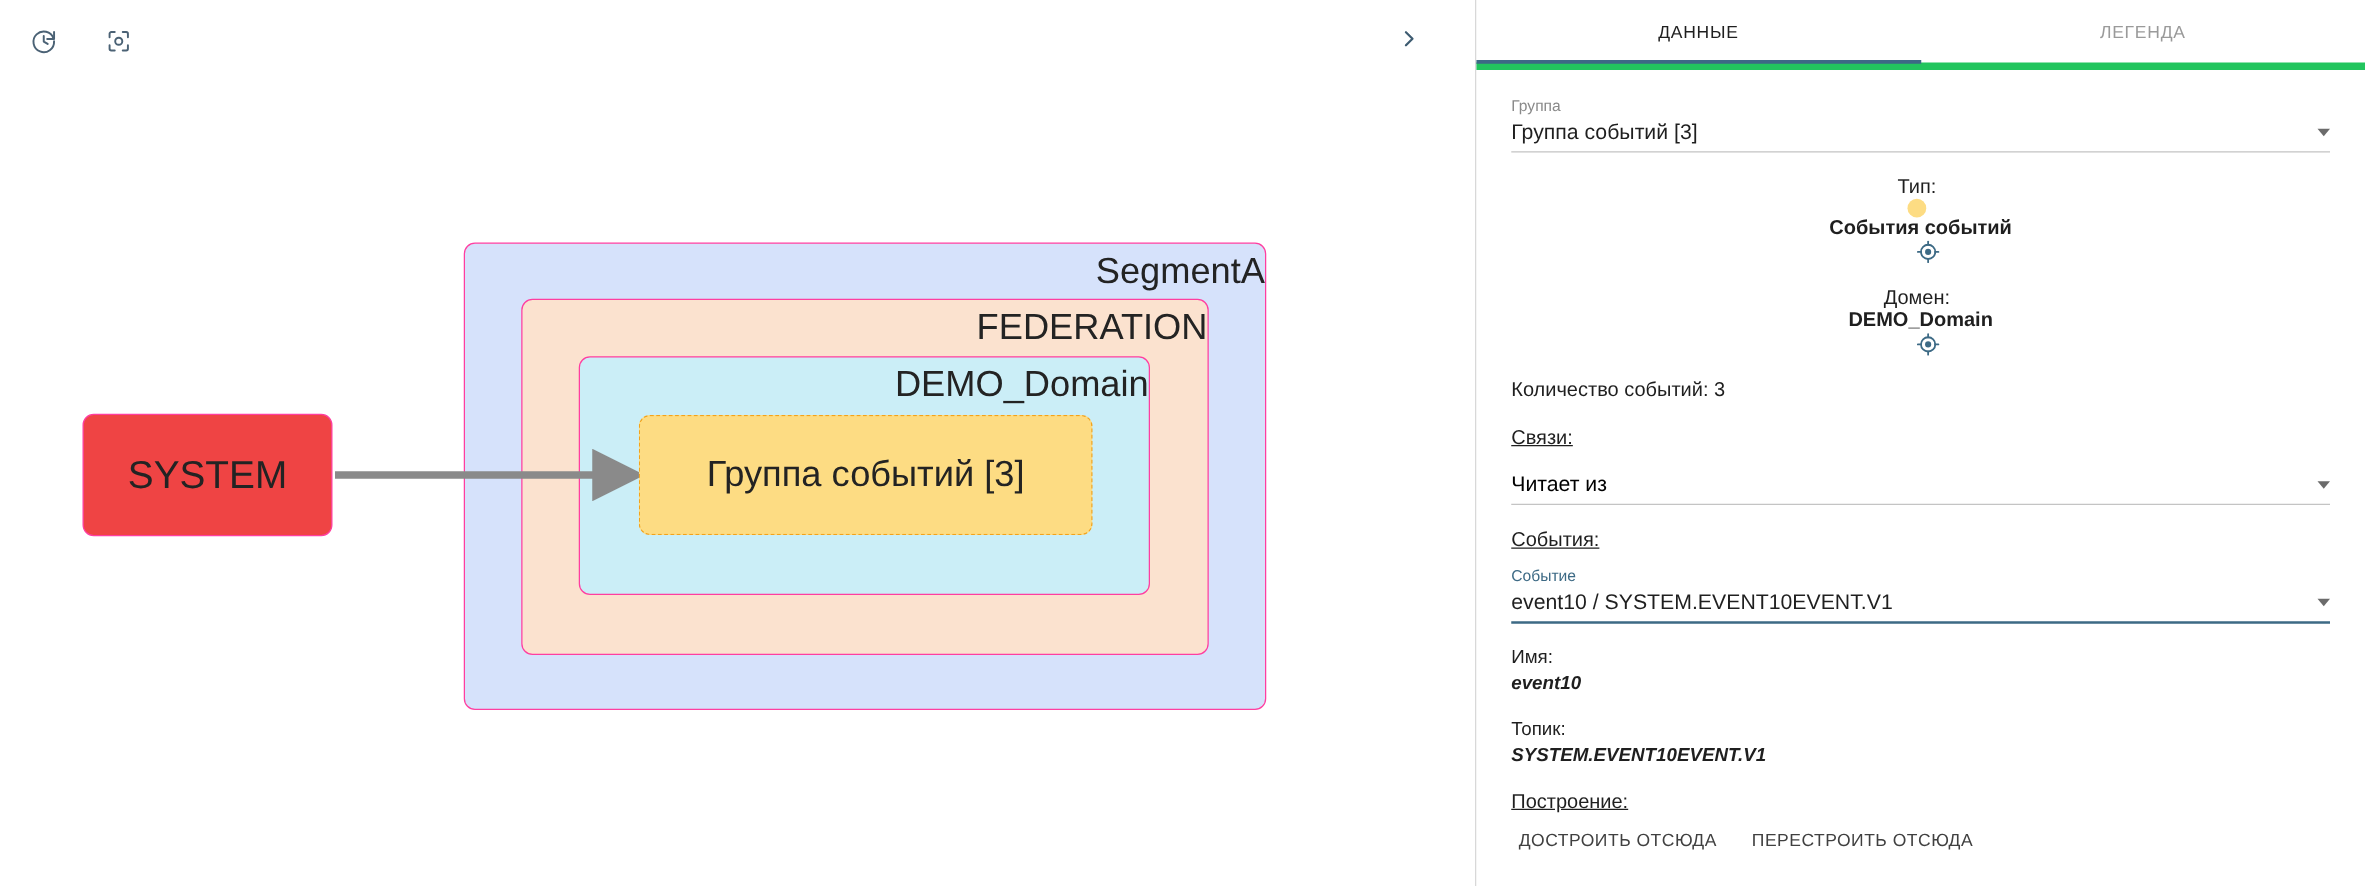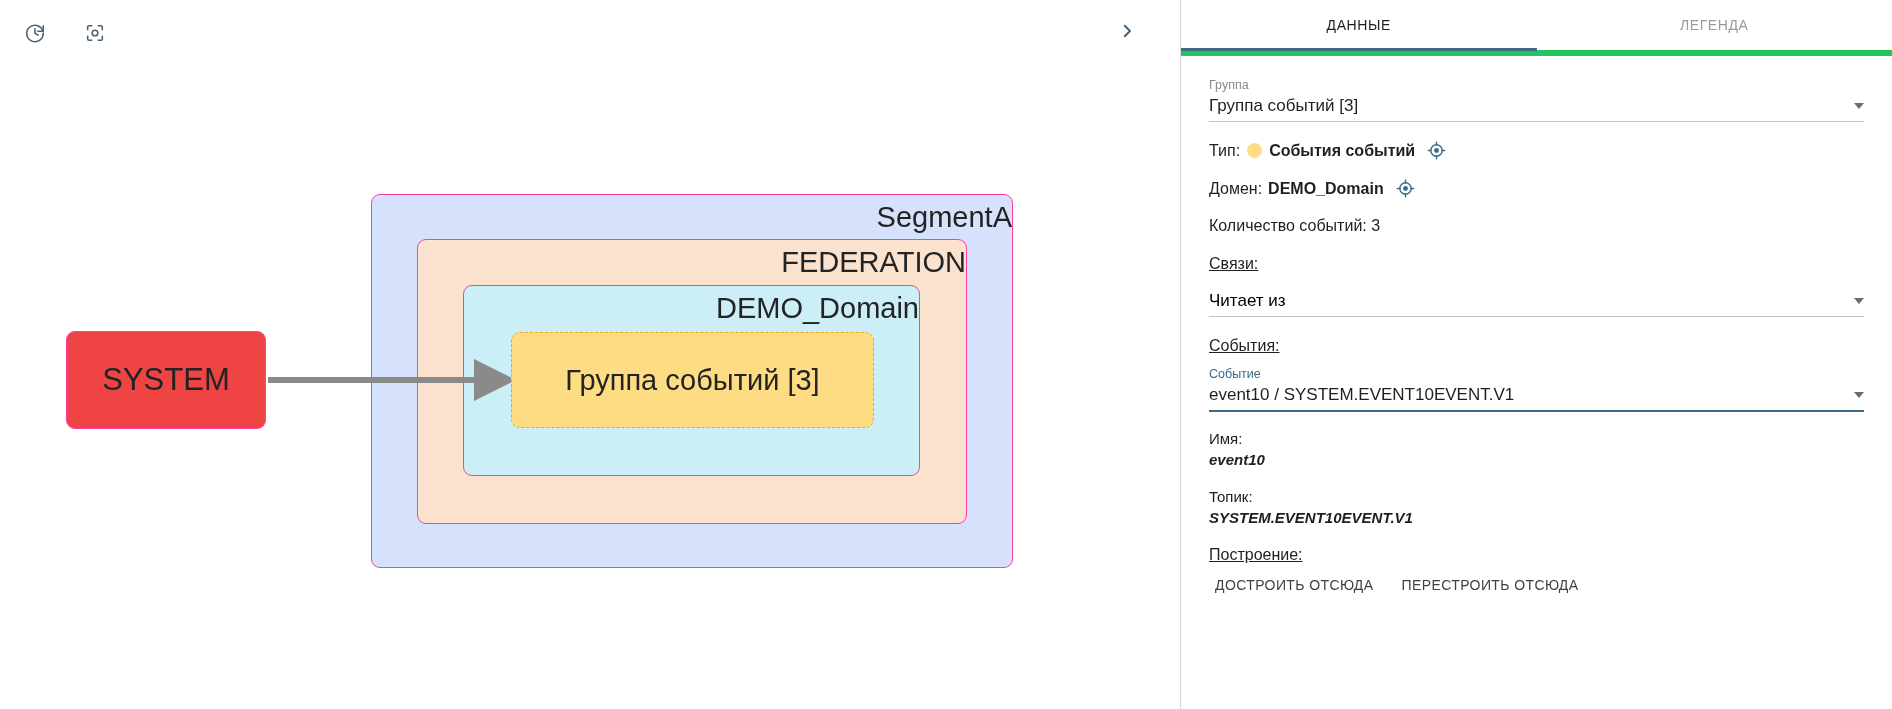--- a/index.html
+++ b/index.html
@@ -233,20 +233,21 @@
     margin-left: 10px;
     flex: 0 0 auto;
   }
 
   .kv-row {
     display: flex;
     align-items: center;
     font-size: 16px;
     margin-top: 19px;
     color: #1f1f1f;
+    flex-direction: column;
   }
   .kv-key { margin-right: 6px; }
   .kv-val { font-weight: bold; }
   .swatch {
     width: 15px; height: 15px;
     border-radius: 50%;
     display: inline-block;
     margin: 0 7px 0 1px;
     flex: 0 0 auto;
   }

